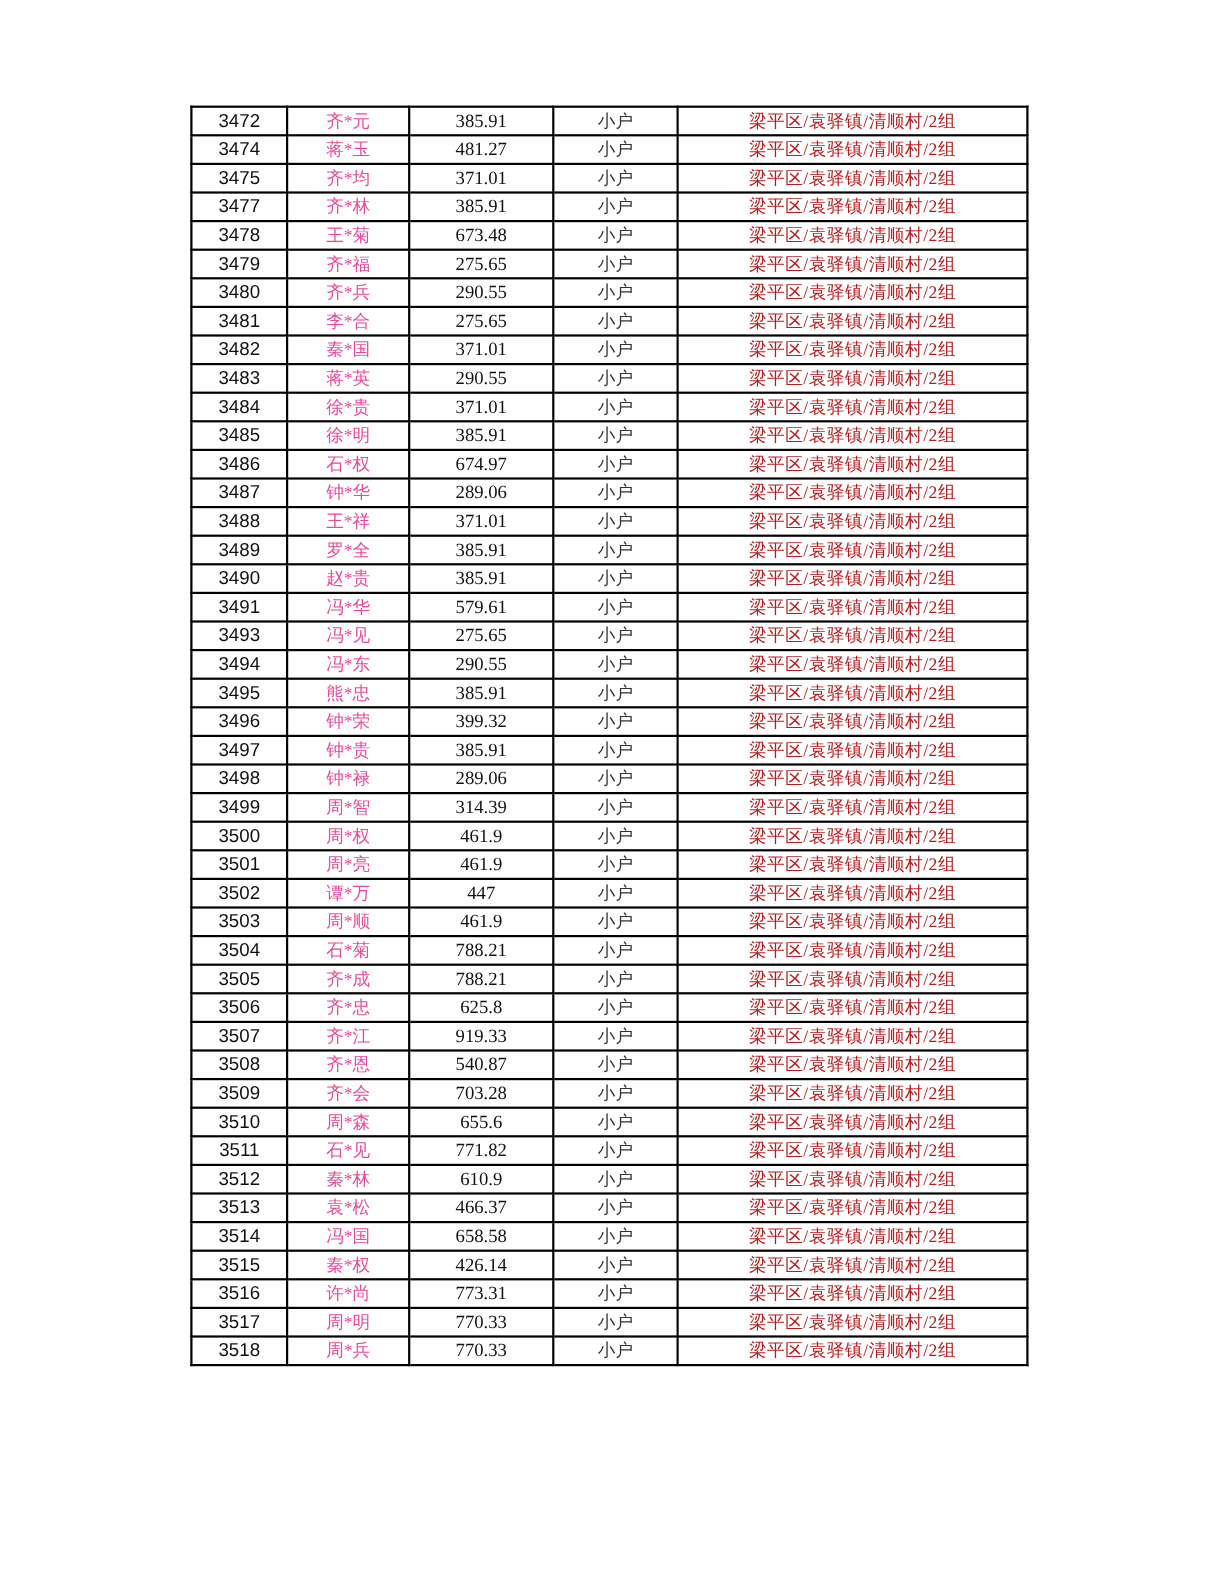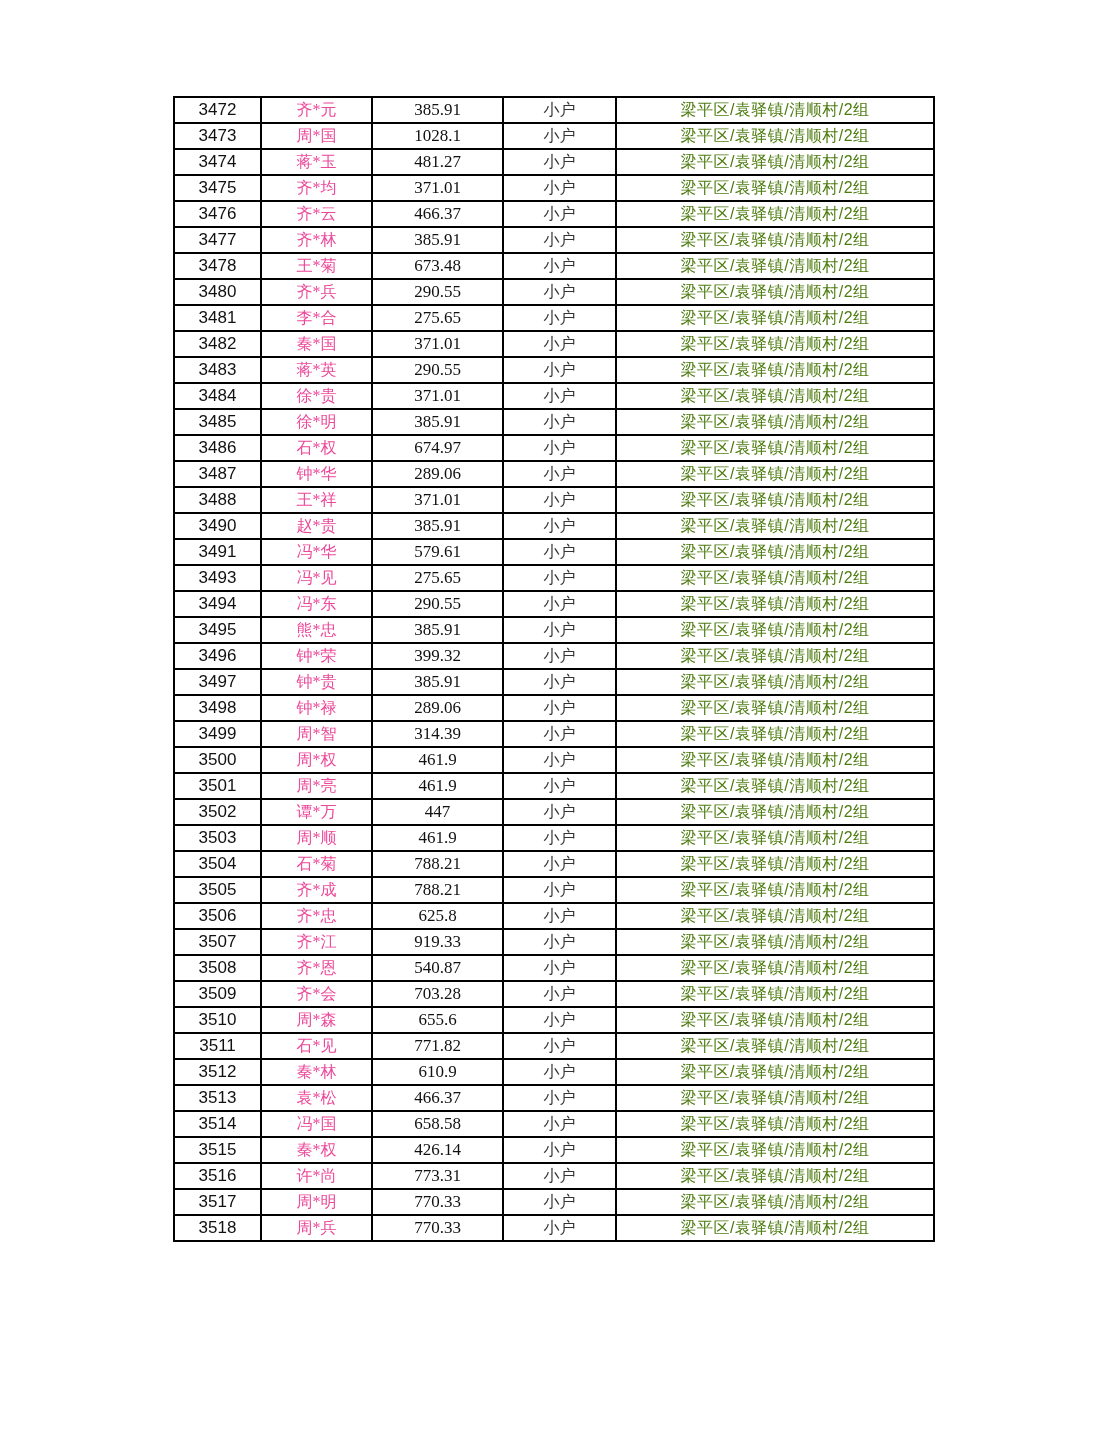--- a/index.html
+++ b/index.html
@@ -45,23 +45,23 @@
     font-family: Liberation Serif, serif;
     font-size: 17px;
     color: #111111;
   }
   .c-type {
     font-family: "Liberation Serif", "DejaVu Serif", serif;
     font-size: 16px;
     color: #333333;
   }
   .c-loc {
-    font-family: Liberation Sans, sans-serif;
+    font-family: Liberation Serif, serif;
     font-size: 16px;
-    color: #4d7c0f;
+    color: #b91c1c;
     letter-spacing: 0.5px;
   }
 </style>
 </head>
 <body>
 
 <div class="page">
   <table class="data-table">
     <colgroup>
       <col style="width:87px">
@@ -72,62 +72,55 @@
     </colgroup>
     <tbody>
         <tr>
           <td class="c-id">3472</td>
           <td class="c-name">齐*元</td>
           <td class="c-amount">385.91</td>
           <td class="c-type">小户</td>
           <td class="c-loc">梁平区/袁驿镇/清顺村/2组</td>
         </tr>
         <tr>
-          <td class="c-id">3473</td>
-          <td class="c-name">周*国</td>
-          <td class="c-amount">1028.1</td>
-          <td class="c-type">小户</td>
-          <td class="c-loc">梁平区/袁驿镇/清顺村/2组</td>
-        </tr>
-        <tr>
           <td class="c-id">3474</td>
           <td class="c-name">蒋*玉</td>
           <td class="c-amount">481.27</td>
           <td class="c-type">小户</td>
           <td class="c-loc">梁平区/袁驿镇/清顺村/2组</td>
         </tr>
         <tr>
           <td class="c-id">3475</td>
           <td class="c-name">齐*均</td>
           <td class="c-amount">371.01</td>
           <td class="c-type">小户</td>
           <td class="c-loc">梁平区/袁驿镇/清顺村/2组</td>
         </tr>
         <tr>
-          <td class="c-id">3476</td>
-          <td class="c-name">齐*云</td>
-          <td class="c-amount">466.37</td>
-          <td class="c-type">小户</td>
-          <td class="c-loc">梁平区/袁驿镇/清顺村/2组</td>
-        </tr>
-        <tr>
           <td class="c-id">3477</td>
           <td class="c-name">齐*林</td>
           <td class="c-amount">385.91</td>
           <td class="c-type">小户</td>
           <td class="c-loc">梁平区/袁驿镇/清顺村/2组</td>
         </tr>
         <tr>
           <td class="c-id">3478</td>
           <td class="c-name">王*菊</td>
           <td class="c-amount">673.48</td>
           <td class="c-type">小户</td>
           <td class="c-loc">梁平区/袁驿镇/清顺村/2组</td>
         </tr>
         <tr>
+          <td class="c-id">3479</td>
+          <td class="c-name">齐*福</td>
+          <td class="c-amount">275.65</td>
+          <td class="c-type">小户</td>
+          <td class="c-loc">梁平区/袁驿镇/清顺村/2组</td>
+        </tr>
+        <tr>
           <td class="c-id">3480</td>
           <td class="c-name">齐*兵</td>
           <td class="c-amount">290.55</td>
           <td class="c-type">小户</td>
           <td class="c-loc">梁平区/袁驿镇/清顺村/2组</td>
         </tr>
         <tr>
           <td class="c-id">3481</td>
           <td class="c-name">李*合</td>
           <td class="c-amount">275.65</td>
@@ -173,20 +166,27 @@
           <td class="c-id">3487</td>
           <td class="c-name">钟*华</td>
           <td class="c-amount">289.06</td>
           <td class="c-type">小户</td>
           <td class="c-loc">梁平区/袁驿镇/清顺村/2组</td>
         </tr>
         <tr>
           <td class="c-id">3488</td>
           <td class="c-name">王*祥</td>
           <td class="c-amount">371.01</td>
+          <td class="c-type">小户</td>
+          <td class="c-loc">梁平区/袁驿镇/清顺村/2组</td>
+        </tr>
+        <tr>
+          <td class="c-id">3489</td>
+          <td class="c-name">罗*全</td>
+          <td class="c-amount">385.91</td>
           <td class="c-type">小户</td>
           <td class="c-loc">梁平区/袁驿镇/清顺村/2组</td>
         </tr>
         <tr>
           <td class="c-id">3490</td>
           <td class="c-name">赵*贵</td>
           <td class="c-amount">385.91</td>
           <td class="c-type">小户</td>
           <td class="c-loc">梁平区/袁驿镇/清顺村/2组</td>
         </tr>

